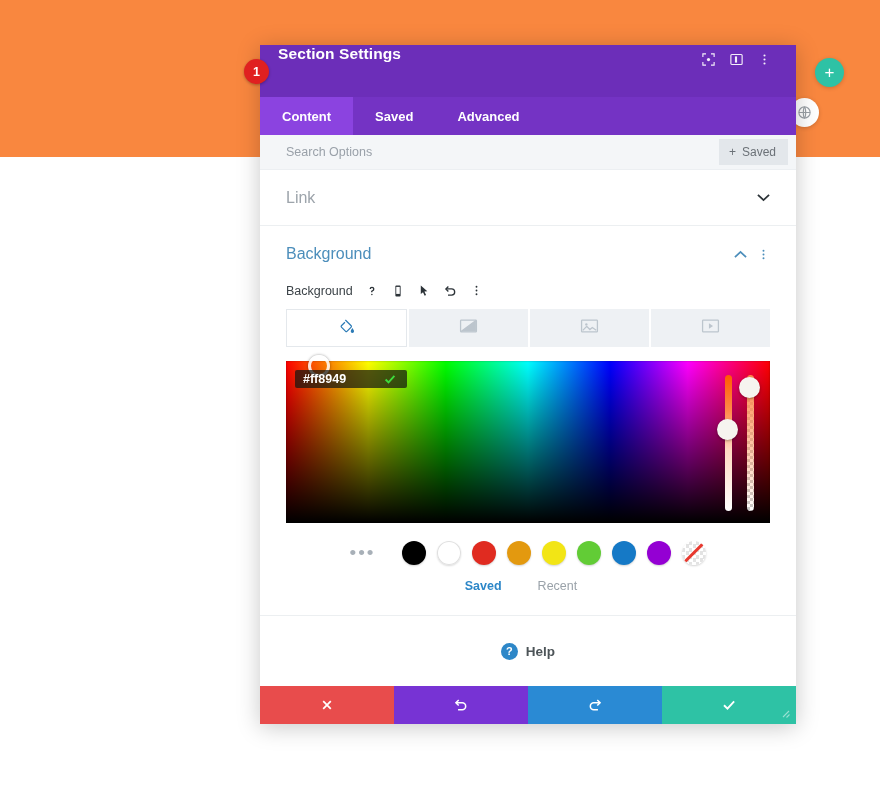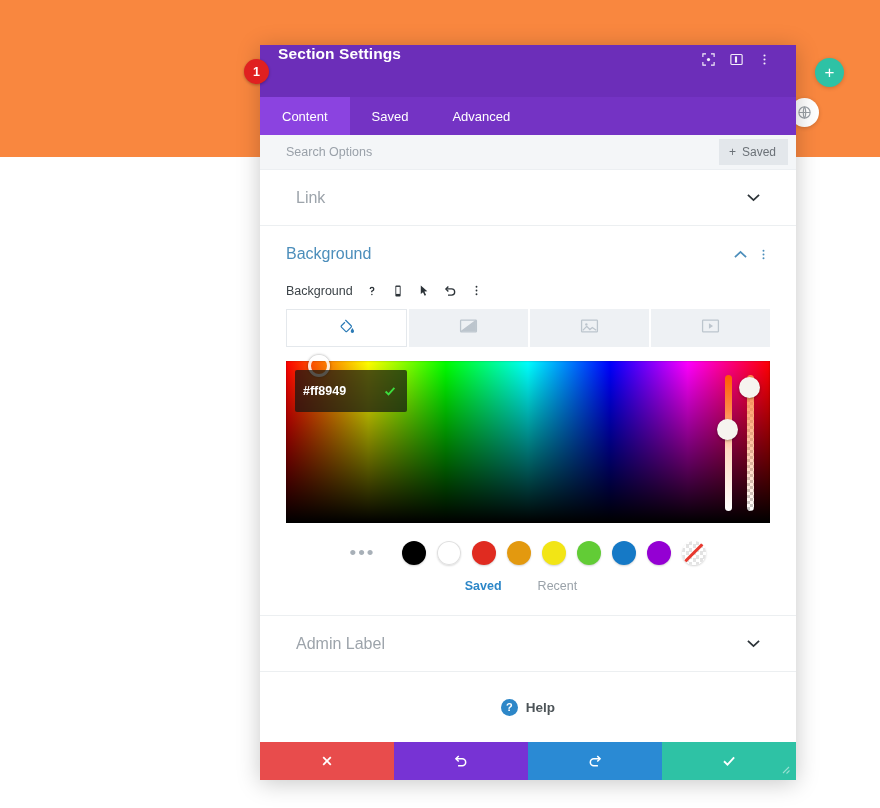--- a/index.html
+++ b/index.html
@@ -94,21 +94,21 @@
     background: #7433c4;
     display: flex;
   }
   .tab {
     height: 38px;
     display: flex;
     align-items: center;
     padding: 0 22px;
     color: #ffffff;
     font-size: 13px;
-    font-weight: normal;
+    font-weight: bold;
     cursor: pointer;
   }
   .tab.active { background: #8b43e0; }
 
   
   #search-row {
     height: 35px;
     background: #f4f6f8;
     border-bottom: 1px solid #eceff2;
     display: flex;
@@ -141,21 +141,21 @@
   
   #modal-body {
     background: #ffffff;
   }
 
   
   .toggle-row {
     height: 56px;
     display: flex;
     align-items: center;
-    padding: 0 36px;
+    padding: 0 26px;
     border-bottom: 1px solid #eceff1;
     cursor: pointer;
   }
   .toggle-row .toggle-title {
     flex: 1;
     font-size: 16px;
     color: #9da4ab;
     font-weight: 400;
   }
   .chev { color: #2c3338; font-size: 11px; }
@@ -244,21 +244,21 @@
     cursor: grab;
   }
   #hex-popover {
     position: absolute;
     left: 9px; top: 9px;
     display: flex;
     align-items: stretch;
     background: rgba(20,22,18,.72);
     border-radius: 2px;
     overflow: hidden;
-    height: 42px;
+    height: 18px;
   }
   #hex-input {
     width: 78px;
     background: transparent;
     border: none;
     outline: none;
     color: #ffffff;
     font-family: "Liberation Sans", sans-serif;
     font-size: 12.5px;
     font-weight: bold;
@@ -619,28 +619,20 @@
         <div class="swatch transparent"></div>
       </div>
 
       <div id="saved-recent-row">
         <div id="tab-saved">Saved</div>
         <div id="tab-recent">Recent</div>
       </div>
 
     </div>
 
-    <div class="toggle-row">
-      <div class="toggle-title">Admin Label</div>
-      <span class="chev">
-        <svg width="13" height="9" viewBox="0 0 14 9" fill="none" stroke="#2c3338" stroke-width="1.9">
-          <path d="M1 1.6L7 7.3l6-5.7"></path>
-        </svg>
-      </span>
-    </div>
 
     <div id="help-row">
       <span id="help-icon">?</span>
       <span id="help-label">Help</span>
     </div>
 
   </div>
 
   <div id="modal-footer">
     <div class="foot-btn" id="btn-cancel">

